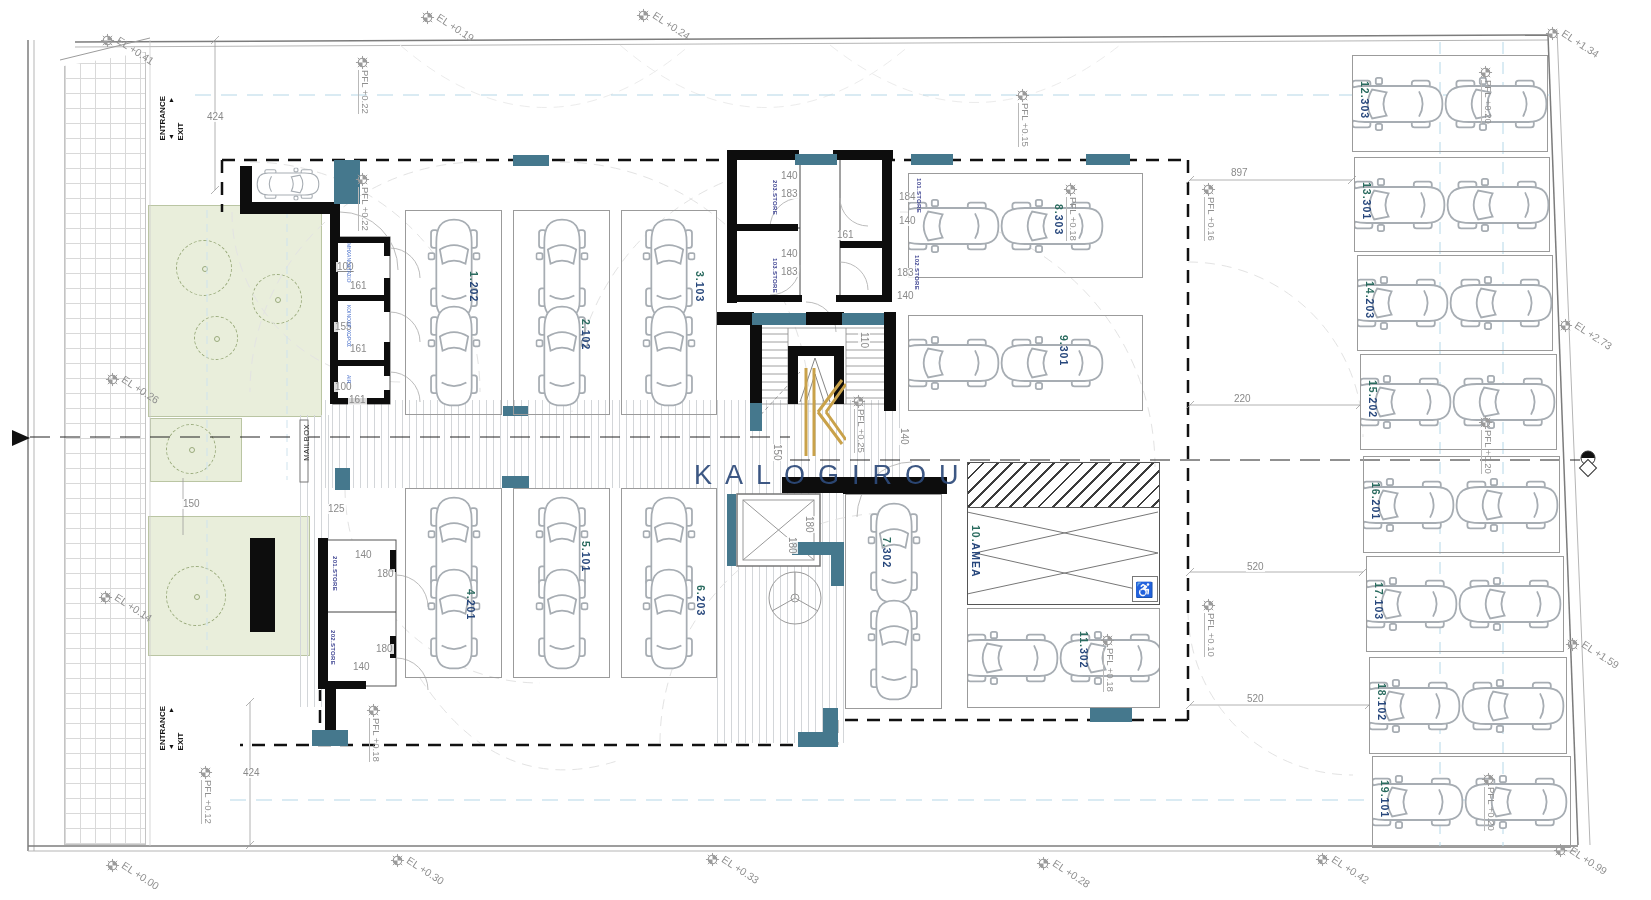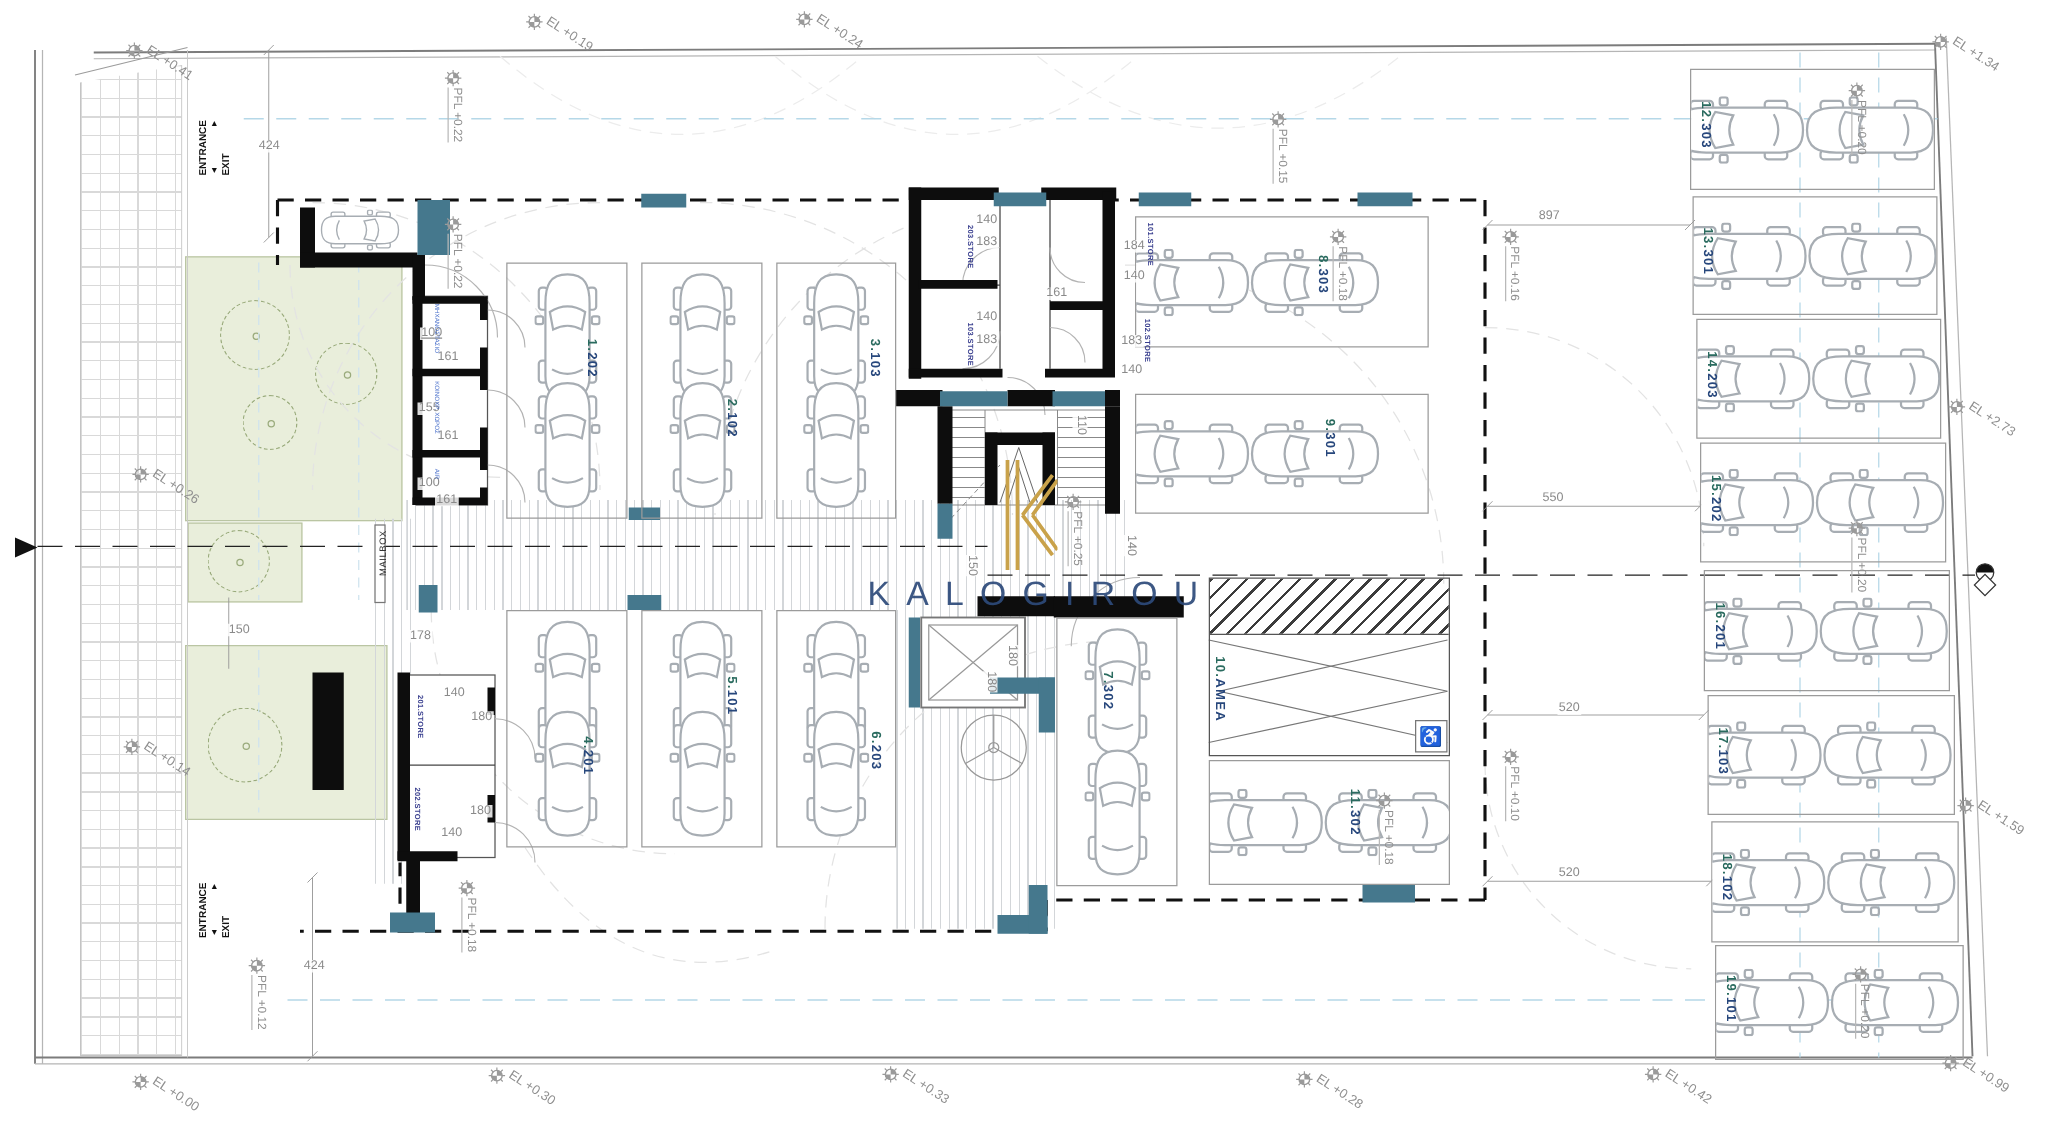--- a/index.html
+++ b/index.html
@@ -496,21 +496,21 @@
       <span class="arrows">
           <span>▲</span>
         <span>▼</span>
         </span>
       <span class="vtext-up">EXIT</span>
     </div>
     <span class="mailbox-label vtext-up" style="left:302px;top:424px;">MAILBOX</span>
   <span class="dim" style="left: 206px; top: 112px;">424</span>
       <span class="dim" style="left: 242px; top: 768px;">424</span>
       <span class="dim" style="left: 1230px; top: 168px;">897</span>
-      <span class="dim" style="left: 1233px; top: 394px;">550</span>
+      <span class="dim" style="left: 1233px; top: 394px;">220</span>
       <span class="dim" style="left: 1246px; top: 562px;">520</span>
       <span class="dim" style="left: 1246px; top: 694px;">520</span>
       <span class="dim" style="left: 836px; top: 230px;">161</span>
       <span class="dim" style="left: 780px; top: 171px;">140</span>
       <span class="dim" style="left: 780px; top: 189px;">183</span>
       <span class="dim" style="left: 780px; top: 249px;">140</span>
       <span class="dim" style="left: 780px; top: 267px;">183</span>
       <span class="dim" style="left: 898px; top: 192px;">184</span>
       <span class="dim" style="left: 898px; top: 216px;">140</span>
       <span class="dim" style="left: 896px; top: 268px;">183</span>
@@ -519,21 +519,21 @@
       <span class="dim v" style="left: 898px; top: 428px;">140</span>
       <span class="dim v" style="left: 771px; top: 444px;">150</span>
       <span class="dim v" style="left: 803px; top: 516px;">180</span>
       <span class="dim v" style="left: 786px; top: 537px;">180</span>
       <span class="dim" style="left: 336px; top: 262px; text-decoration: underline;">100</span>
       <span class="dim" style="left: 349px; top: 281px;">161</span>
       <span class="dim" style="left: 334px; top: 322px;">155</span>
       <span class="dim" style="left: 349px; top: 344px;">161</span>
       <span class="dim" style="left: 334px; top: 382px;">100</span>
       <span class="dim" style="left: 348px; top: 395px;">161</span>
-      <span class="dim" style="left: 327px; top: 504px;">178</span>
+      <span class="dim" style="left: 327px; top: 504px;">125</span>
       <span class="dim" style="left: 182px; top: 499px;">150</span>
       <span class="dim" style="left: 354px; top: 550px;">140</span>
       <span class="dim" style="left: 376px; top: 569px;">180</span>
       <span class="dim" style="left: 375px; top: 644px;">180</span>
       <span class="dim" style="left: 352px; top: 662px;">140</span>
       <span class="store-label" style="left: 772px; top: 180px;">203.STORE</span>
       <span class="store-label" style="left: 772px; top: 258px;">103.STORE</span>
       <span class="store-label" style="left: 916px; top: 178px;">101.STORE</span>
       <span class="store-label" style="left: 914px; top: 255px;">102.STORE</span>
       <span class="store-label" style="left: 332px; top: 556px;">201.STORE</span>

